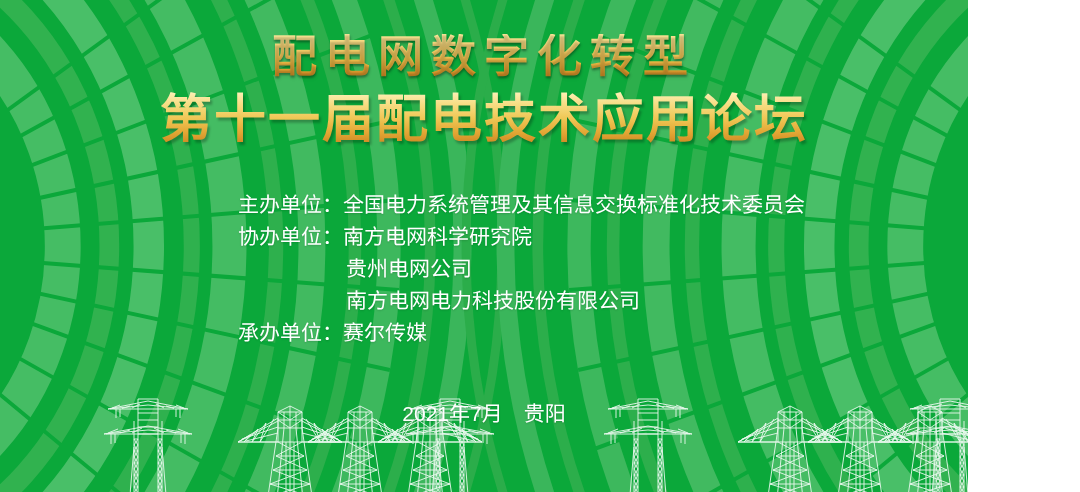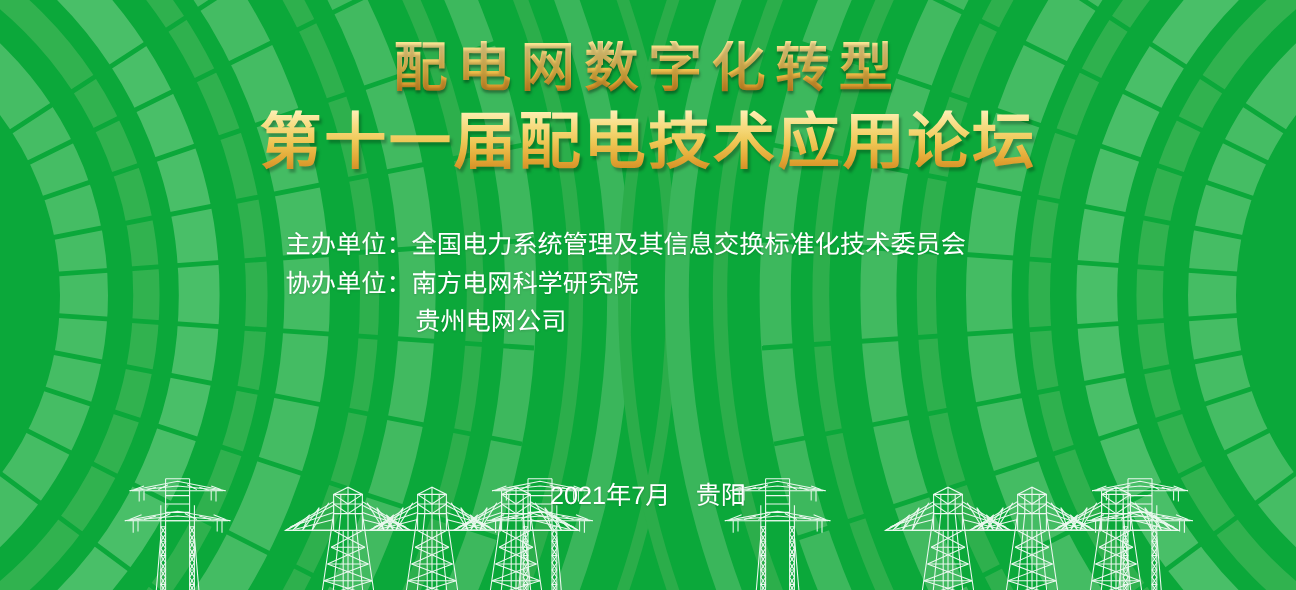--- a/index.html
+++ b/index.html
@@ -1,21 +1,21 @@
 <!DOCTYPE html>
 <html lang="zh-CN"><head>
 <meta charset="utf-8">
 <title>配电网数字化转型 第十一届配电技术应用论坛</title>
 <style>
   html,body{margin:0;padding:0;background:#ffffff;}
   *{box-sizing:border-box;}
 
   .poster{
     position:relative;
-    width:1080px;
+    width:968px;
     height:492px;
     overflow:hidden;
     background:#0BA83A;
     font-family:"Liberation Sans","DejaVu Sans",sans-serif;
     user-select:none;
   }
 
   
   .rings{
     position:absolute;
@@ -266,18 +266,20 @@
 
     <div class="title-line2">第十一届配电技术应用论坛</div>
 
     <div class="org-block">
       <span class="org-row"><span>主办单位：</span><span>全国电力系统管理及其信息交换标准化技术委员会</span></span>
 
       <span class="org-row"><span>协办单位：</span><span>南方电网科学研究院</span></span>
 
       <span class="org-row org-indent"><span>贵州电网公司</span></span>
 
-
+      <span class="org-row org-indent"><span>南方电网电力科技股份有限公司</span></span>
+
+      <span class="org-row"><span>承办单位：</span><span>赛尔传媒</span></span>
     </div>
 
     <div class="date-line">2021年7月　贵阳</div>
   </div>
 </div>
 
 </body></html>

